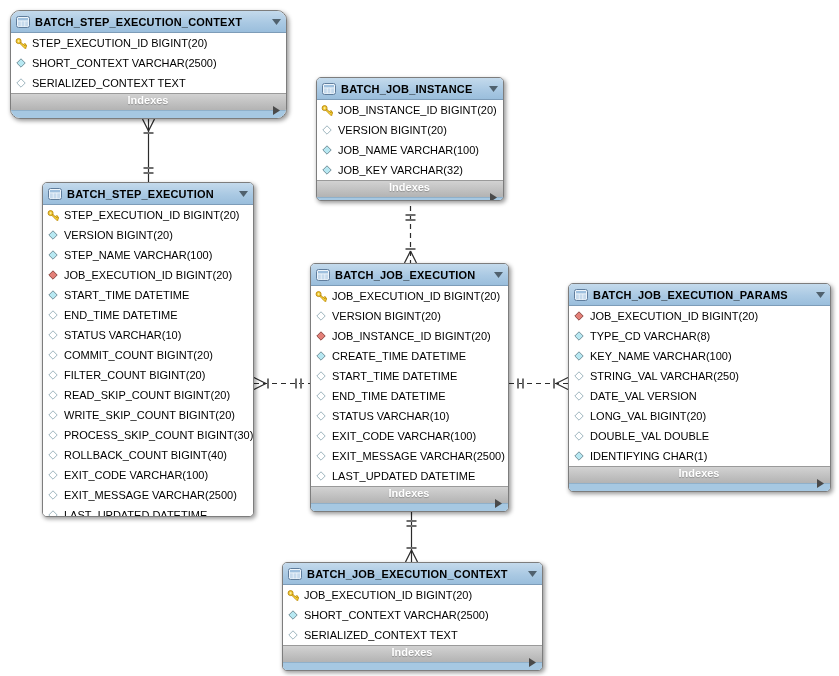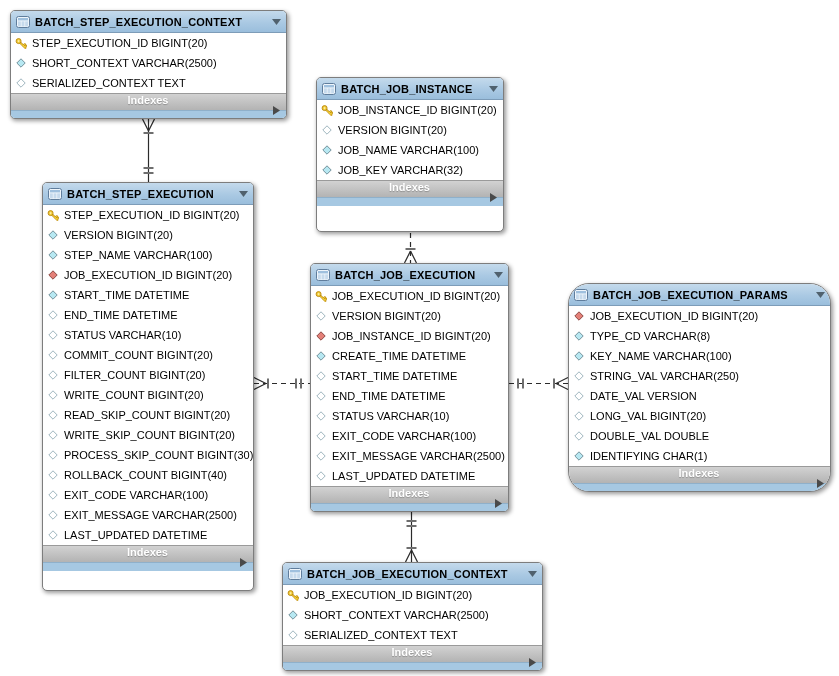--- a/index.html
+++ b/index.html
@@ -99,21 +99,21 @@
       <g>
         <line x1="411.5" y1="512" x2="411.5" y2="562" class="conn"></line>
         <line x1="406.5" y1="521" x2="416.5" y2="521" class="tickline"></line>
         <line x1="406.5" y1="526" x2="416.5" y2="526" class="tickline"></line>
         <line x1="405.5" y1="562" x2="411.5" y2="550" class="prong"></line>
         <line x1="417.5" y1="562" x2="411.5" y2="550" class="prong"></line>
         <line x1="406.5" y1="548" x2="416.5" y2="548" class="tickline"></line>
       </g>
     </svg>
   <div id="tables-layer">
-      <div class="etable" style="left: 10px; top: 10px; width: 277px; height: 109px;">
+      <div class="etable" style="left: 10px; top: 10px; width: 277px; height: 109px; border-radius: 10px;">
         <div class="thead">
           <span class="ticon">
             <svg width="14" height="12" viewBox="0 0 14 12">
               <rect x="0.5" y="0.5" width="13" height="11" rx="2" fill="#eef5fb" stroke="#5f7d9c"></rect>
               <rect x="2" y="2" width="10" height="2.4" fill="#9fc0de"></rect>
               <rect x="2" y="5.4" width="2.8" height="5" fill="#c6daec"></rect>
               <rect x="5.6" y="5.4" width="2.8" height="5" fill="#c6daec"></rect>
               <rect x="9.2" y="5.4" width="2.8" height="5" fill="#c6daec"></rect>
             </svg>
           </span>
@@ -156,21 +156,21 @@
         <div class="tidx">
           <span class="idxlabel">Indexes</span>
           <span class="idxarrow">
             <svg width="7" height="9" viewBox="0 0 7 9">
               <polygon points="0,0 7,4.5 0,9" fill="#4a4a4a"></polygon>
             </svg>
           </span>
         </div>
         <div class="tstrip"></div>
       </div>
-      <div class="etable" style="left: 316px; top: 77px; width: 188px; height: 155px;">
+      <div class="etable" style="left: 316px; top: 77px; width: 188px; height: 124px;">
         <div class="thead">
           <span class="ticon">
             <svg width="14" height="12" viewBox="0 0 14 12">
               <rect x="0.5" y="0.5" width="13" height="11" rx="2" fill="#eef5fb" stroke="#5f7d9c"></rect>
               <rect x="2" y="2" width="10" height="2.4" fill="#9fc0de"></rect>
               <rect x="2" y="5.4" width="2.8" height="5" fill="#c6daec"></rect>
               <rect x="5.6" y="5.4" width="2.8" height="5" fill="#c6daec"></rect>
               <rect x="9.2" y="5.4" width="2.8" height="5" fill="#c6daec"></rect>
             </svg>
           </span>
@@ -221,21 +221,21 @@
         <div class="tidx">
           <span class="idxlabel">Indexes</span>
           <span class="idxarrow">
             <svg width="7" height="9" viewBox="0 0 7 9">
               <polygon points="0,0 7,4.5 0,9" fill="#4a4a4a"></polygon>
             </svg>
           </span>
         </div>
         <div class="tstrip"></div>
       </div>
-      <div class="etable" style="left: 42px; top: 182px; width: 212px; height: 409px;">
+      <div class="etable" style="left: 42px; top: 182px; width: 212px; height: 335px;">
         <div class="thead">
           <span class="ticon">
             <svg width="14" height="12" viewBox="0 0 14 12">
               <rect x="0.5" y="0.5" width="13" height="11" rx="2" fill="#eef5fb" stroke="#5f7d9c"></rect>
               <rect x="2" y="2" width="10" height="2.4" fill="#9fc0de"></rect>
               <rect x="2" y="5.4" width="2.8" height="5" fill="#c6daec"></rect>
               <rect x="5.6" y="5.4" width="2.8" height="5" fill="#c6daec"></rect>
               <rect x="9.2" y="5.4" width="2.8" height="5" fill="#c6daec"></rect>
             </svg>
           </span>
@@ -314,28 +314,20 @@
             </span>
             <span class="clabel">COMMIT_COUNT BIGINT(20)</span>
           </div>
           <div class="trow">
             <span class="cicon">
               <svg width="10" height="10" viewBox="0 0 10 10">
                 <polygon points="5,0.8 9.2,5 5,9.2 0.8,5" fill="#ffffff" stroke="#9fb6be" stroke-width="1"></polygon>
               </svg>
             </span>
             <span class="clabel">FILTER_COUNT BIGINT(20)</span>
-          </div>
-          <div class="trow">
-            <span class="cicon">
-              <svg width="10" height="10" viewBox="0 0 10 10">
-                <polygon points="5,0.8 9.2,5 5,9.2 0.8,5" fill="#ffffff" stroke="#9fb6be" stroke-width="1"></polygon>
-              </svg>
-            </span>
-            <span class="clabel">WRITE_COUNT BIGINT(20)</span>
           </div>
           <div class="trow">
             <span class="cicon">
               <svg width="10" height="10" viewBox="0 0 10 10">
                 <polygon points="5,0.8 9.2,5 5,9.2 0.8,5" fill="#ffffff" stroke="#9fb6be" stroke-width="1"></polygon>
               </svg>
             </span>
             <span class="clabel">READ_SKIP_COUNT BIGINT(20)</span>
           </div>
           <div class="trow">
@@ -503,21 +495,21 @@
         <div class="tidx">
           <span class="idxlabel">Indexes</span>
           <span class="idxarrow">
             <svg width="7" height="9" viewBox="0 0 7 9">
               <polygon points="0,0 7,4.5 0,9" fill="#4a4a4a"></polygon>
             </svg>
           </span>
         </div>
         <div class="tstrip"></div>
       </div>
-      <div class="etable" style="left: 568px; top: 283px; width: 263px; height: 209px; border-radius: 21px;">
+      <div class="etable" style="left: 568px; top: 283px; width: 263px; height: 209px;">
         <div class="thead">
           <span class="ticon">
             <svg width="14" height="12" viewBox="0 0 14 12">
               <rect x="0.5" y="0.5" width="13" height="11" rx="2" fill="#eef5fb" stroke="#5f7d9c"></rect>
               <rect x="2" y="2" width="10" height="2.4" fill="#9fc0de"></rect>
               <rect x="2" y="5.4" width="2.8" height="5" fill="#c6daec"></rect>
               <rect x="5.6" y="5.4" width="2.8" height="5" fill="#c6daec"></rect>
               <rect x="9.2" y="5.4" width="2.8" height="5" fill="#c6daec"></rect>
             </svg>
           </span>

